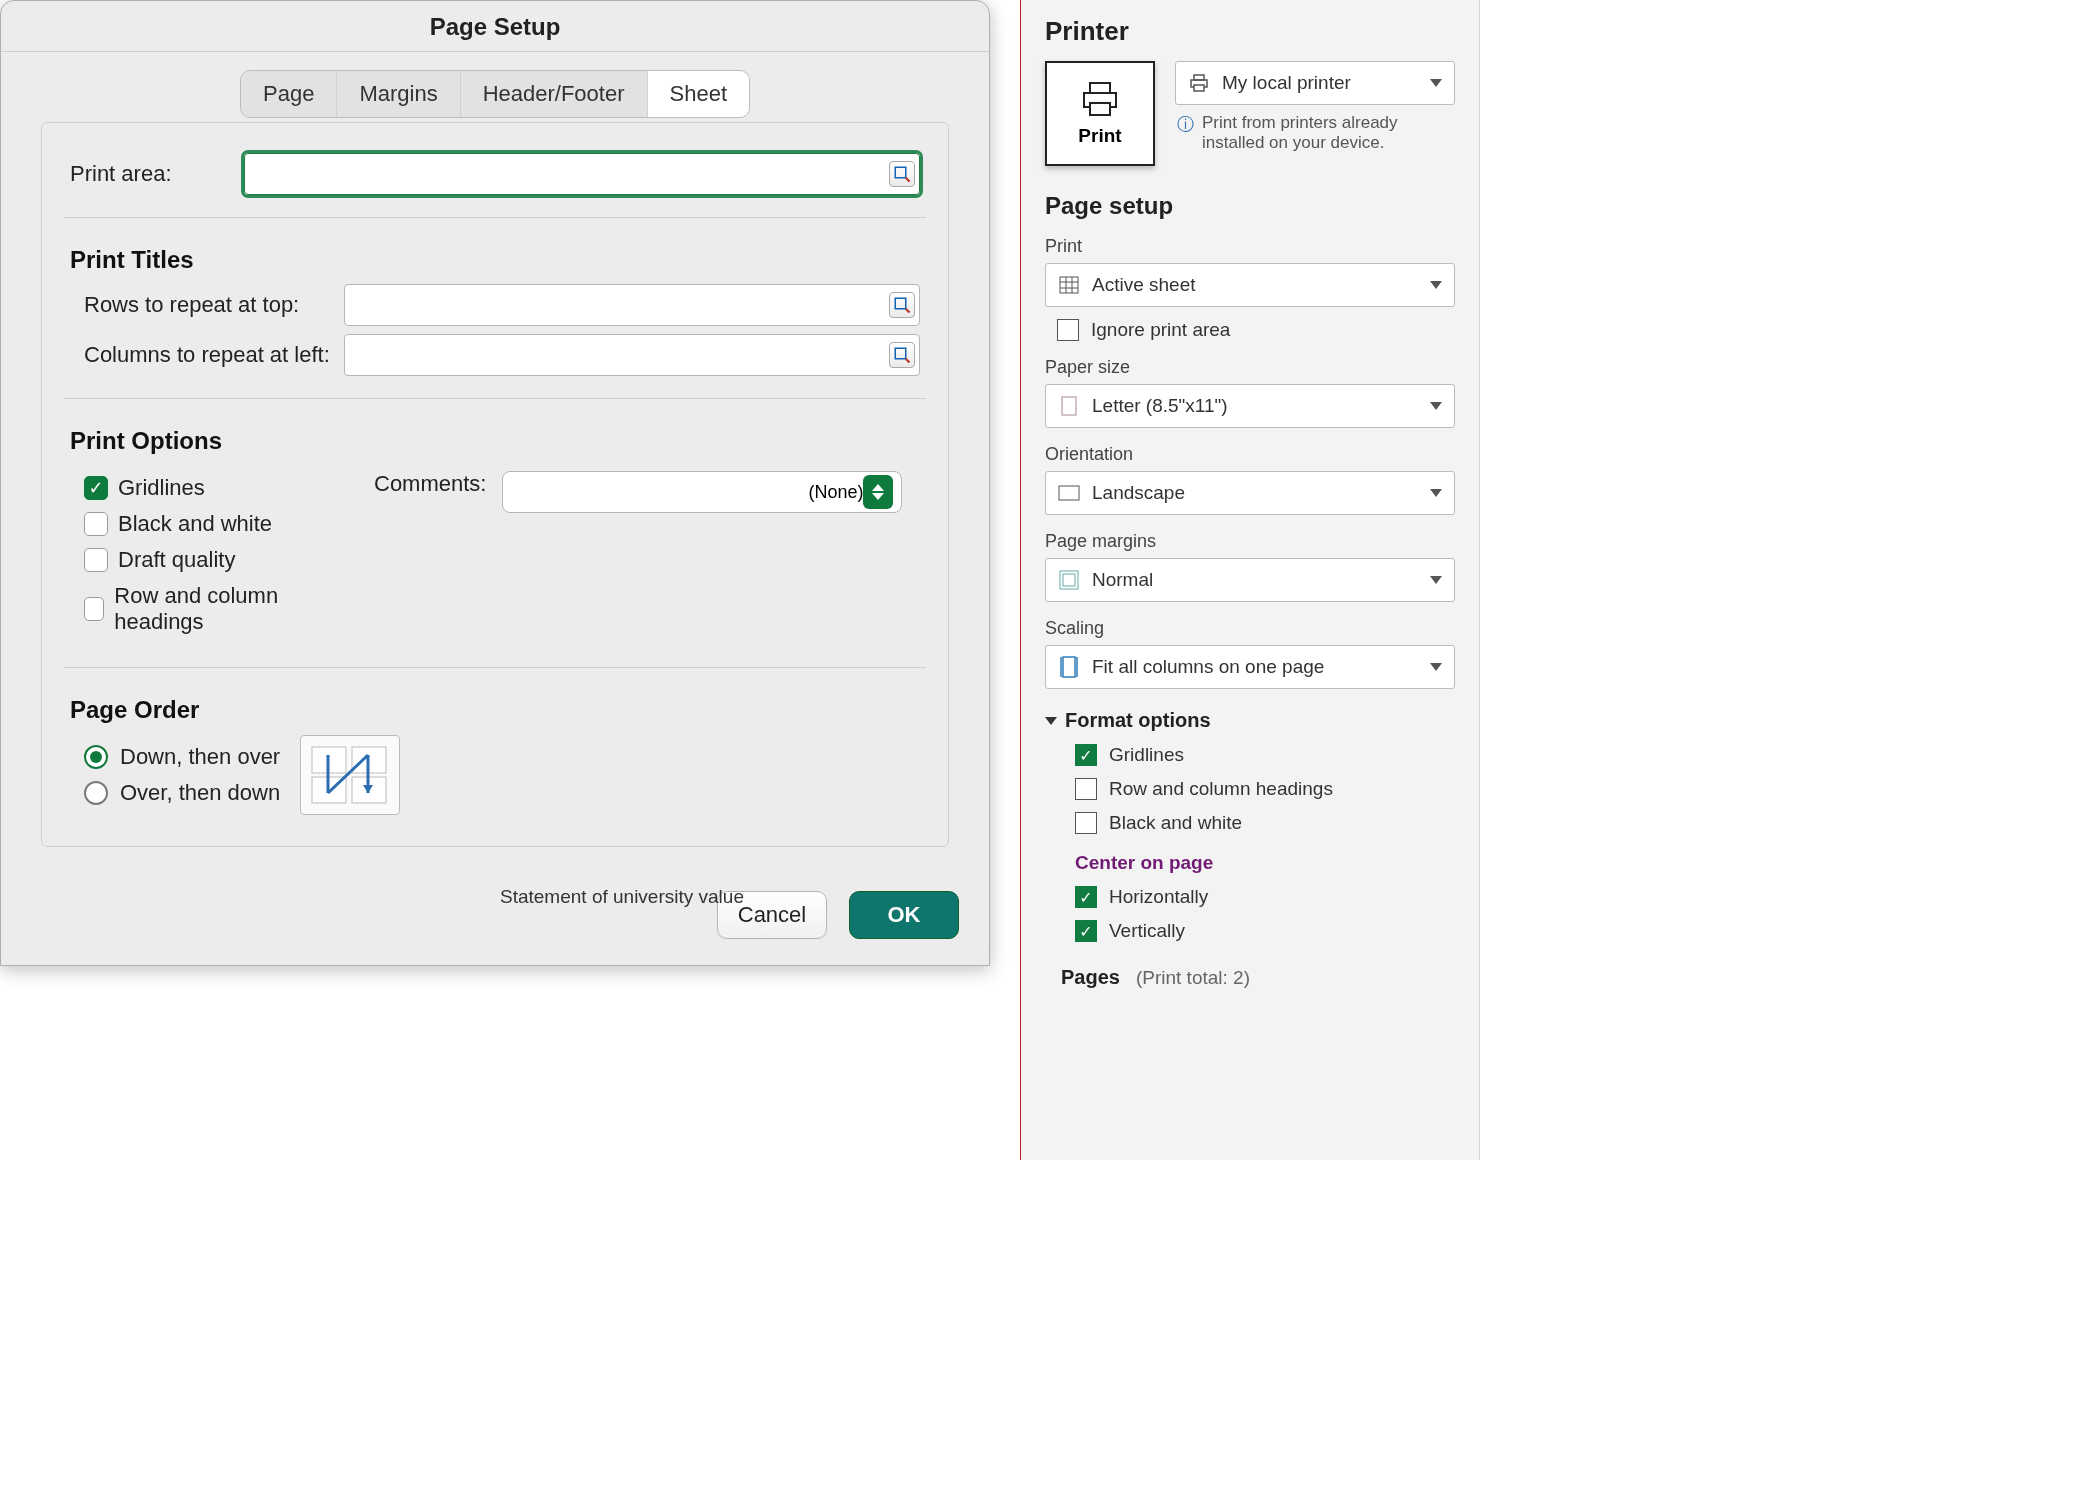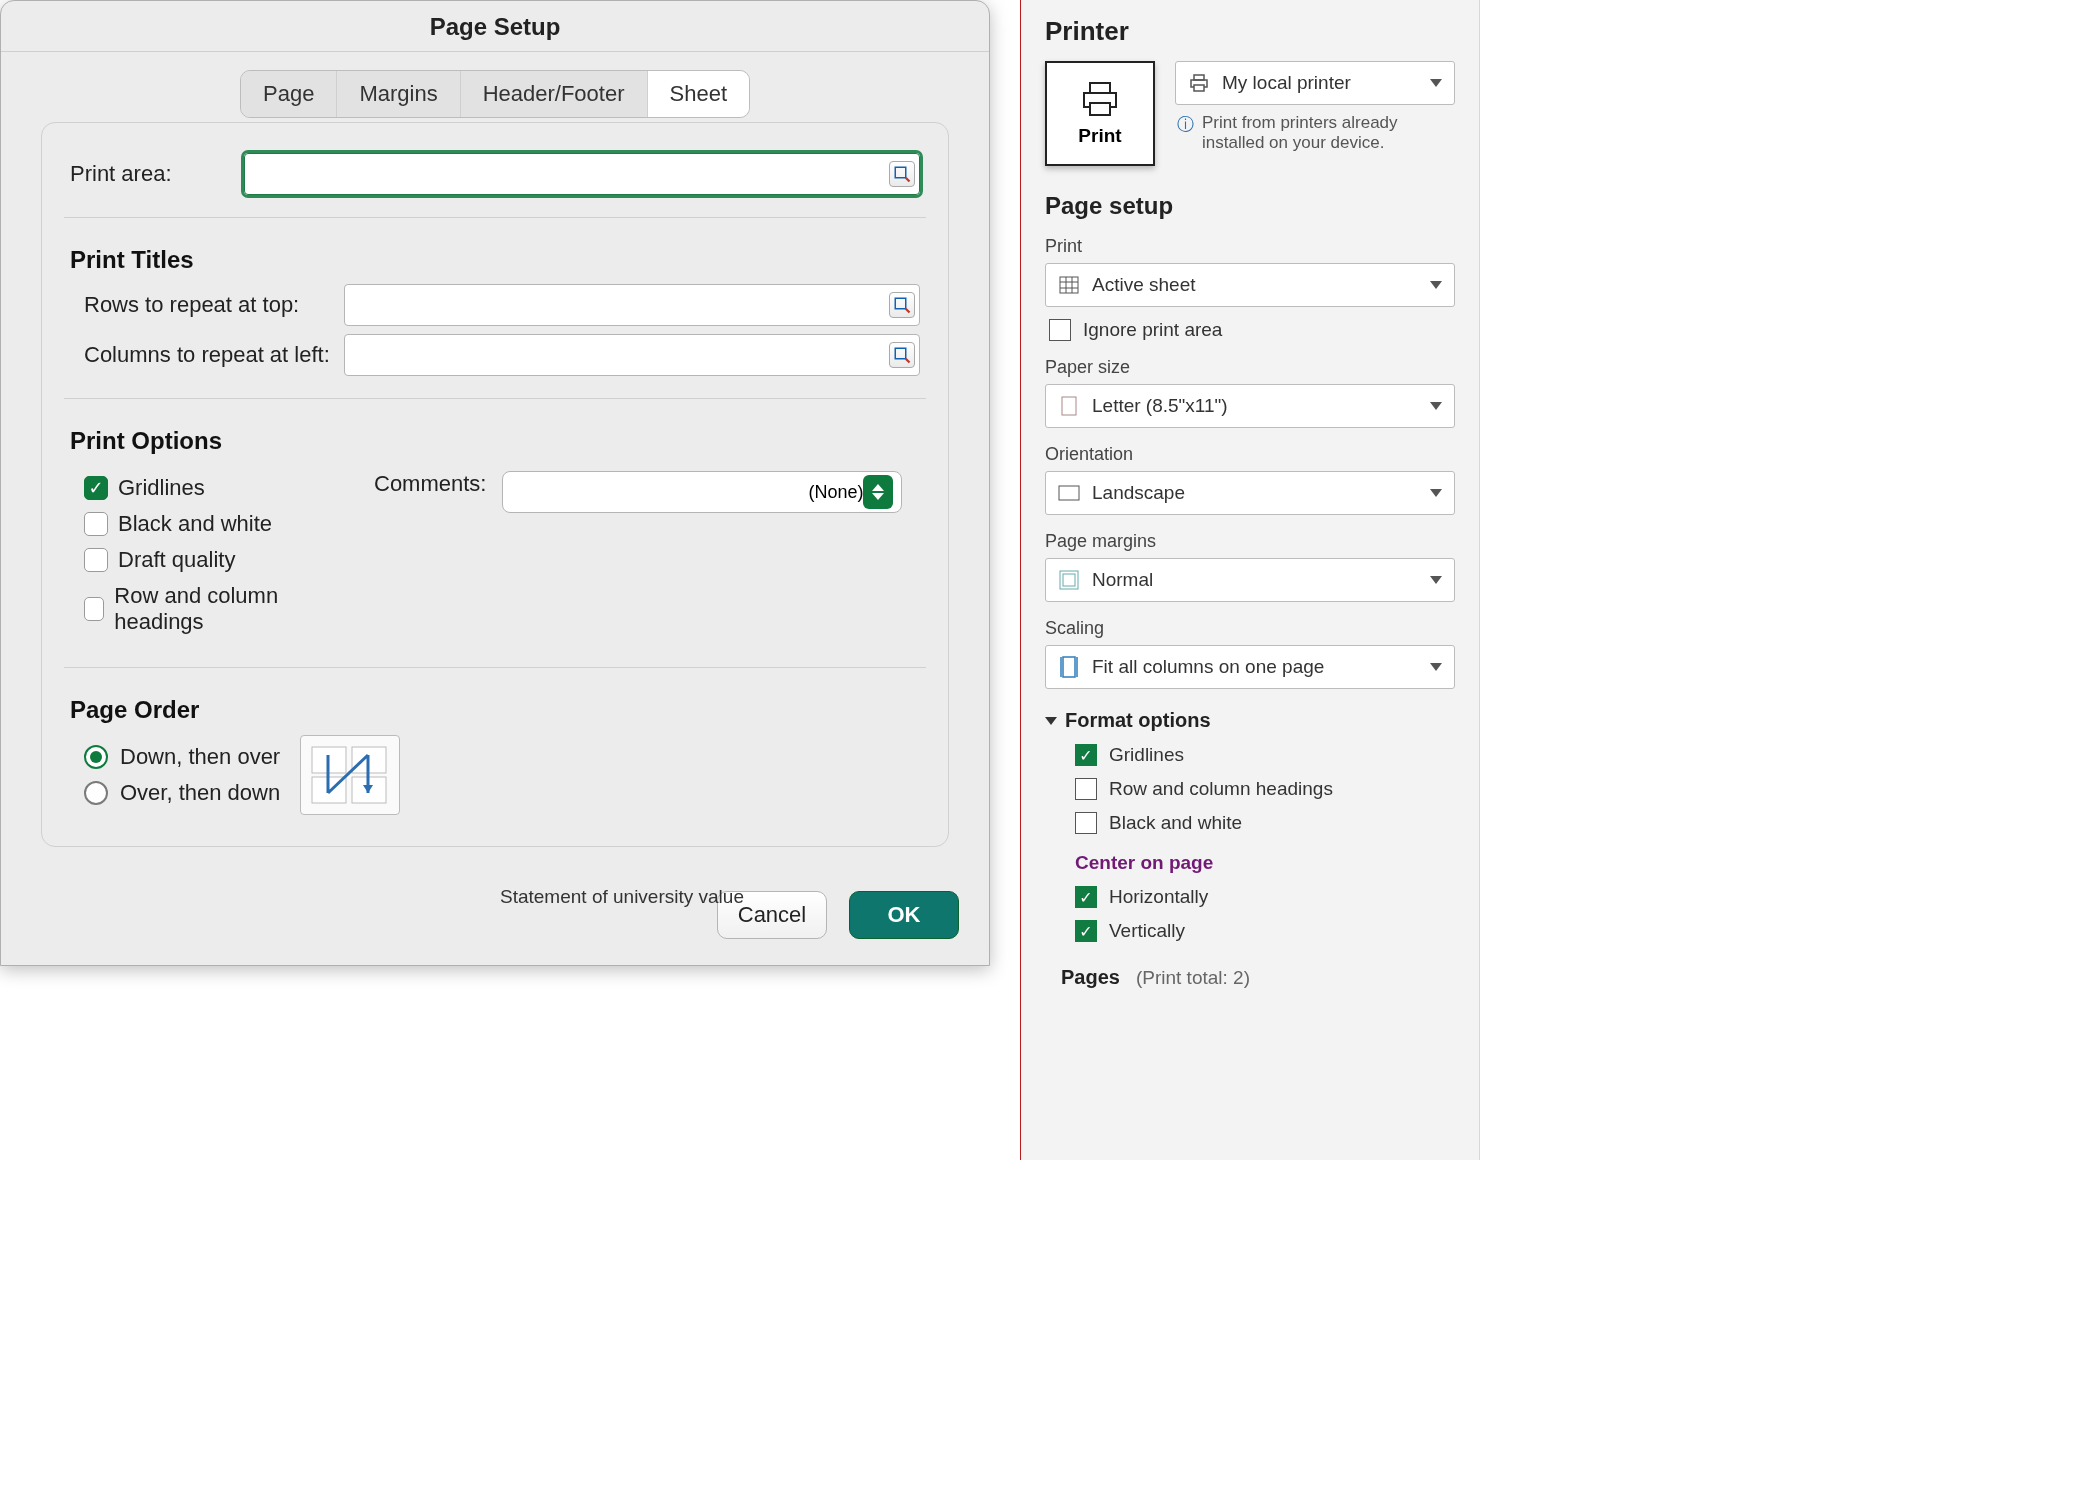--- a/index.html
+++ b/index.html
@@ -23,21 +23,21 @@
     background:#e2e2e2; border:1px solid #bdbdbd; border-radius:10px;
     width:fit-content; overflow:hidden;
   }
   .tab{
     padding:10px 22px; font-size:22px; color:#333; cursor:default;
     border-right:1px solid #cfcfcf; background:#e2e2e2;
   }
   .tab:last-child{ border-right:none; }
   .tab.active{ background:#fff; font-weight:500; }
   .panel{
-    background:#ececec; border:1px solid #d0d0d0; border-radius:14px;
+    background:#ececec; border:1px solid #d0d0d0; border-radius:6px;
     padding:22px 28px 30px; margin-top:-4px;
   }
   .row{ display:flex; align-items:center; gap:14px; margin:8px 0; }
   .lbl{ font-size:22px; color:#222; min-width:160px; }
   .lbl-sm{ font-size:22px; color:#222;margin-left:16px; }
   .lbl-sub{ font-size:22px; color:#222; min-width:260px; padding-left:14px;}
   .text-input{
     flex:1; height:42px; border:1px solid #b5b5b5; background:#fff;
     border-radius:4px; padding:4px 36px 4px 8px; position:relative;
   }
@@ -102,21 +102,21 @@
     width:100%; height:44px; border:1px solid #bcbcbc; background:#fff; border-radius:3px;
     display:flex; align-items:center; justify-content:space-between; padding:0 12px; font-size:19px; color:#333;
   }
   .dropdown .left{ display:flex; align-items:center; gap:12px;}
   .info-row{ display:flex; gap:8px; font-size:17px; color:#555; padding-left:2px;}
   .info-row .i{ width:20px; color:#2a6db0;}
   .sp-h2{ font-size:24px; font-weight:600; color:#222; margin:8px 0 16px;}
   .field-label{ font-size:18px; color:#444; margin:16px 0 6px;}
   .chev{ width:0;height:0;border-left:6px solid transparent;border-right:6px solid transparent;border-top:8px solid #555;}
   .dd-icon{ width:22px; height:22px; display:flex; align-items:center; justify-content:center;}
-  .sp-chk-row{ display:flex; align-items:center; gap:12px; font-size:19px; color:#333; margin:12px 0 4px 4px;}
+  .sp-chk-row{ display:flex; align-items:center; gap:12px; font-size:19px; color:#333; margin:12px 0 4px 12px;}
   .sp-chk{ width:22px;height:22px;border:1.5px solid #555;background:#fff;display:inline-flex;align-items:center;justify-content:center;}
   .sp-chk.checked{ background:#107c41; border-color:#107c41; color:#fff;}
   .sp-chk.checked::after{content:"✓"; font-size:16px;}
   .expander{ display:flex; align-items:center; gap:8px; font-size:20px; font-weight:700; color:#222; margin-top:20px; cursor:default;}
   .expander .arr{ width:0;height:0;border-left:6px solid transparent;border-right:6px solid transparent;}
   .expander .arr.down{ border-top:8px solid #333;}
   .sub-title{ font-size:19px; font-weight:600; color:#701a75; margin:18px 0 6px 30px;}
   .indent{ margin-left:30px; }
   .pages-row{ display:flex; align-items:center; gap:16px; margin-top:24px; font-size:20px; color:#222;}
   .pages-row .muted{ color:#666; font-weight:400; font-size:19px;}

